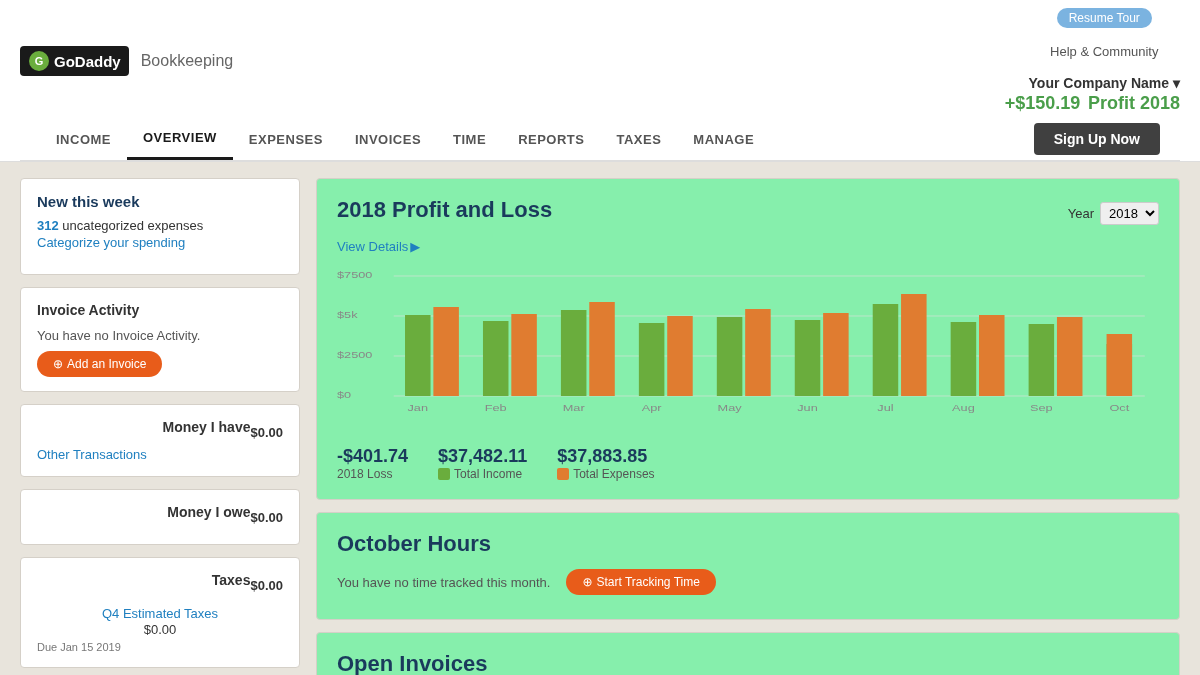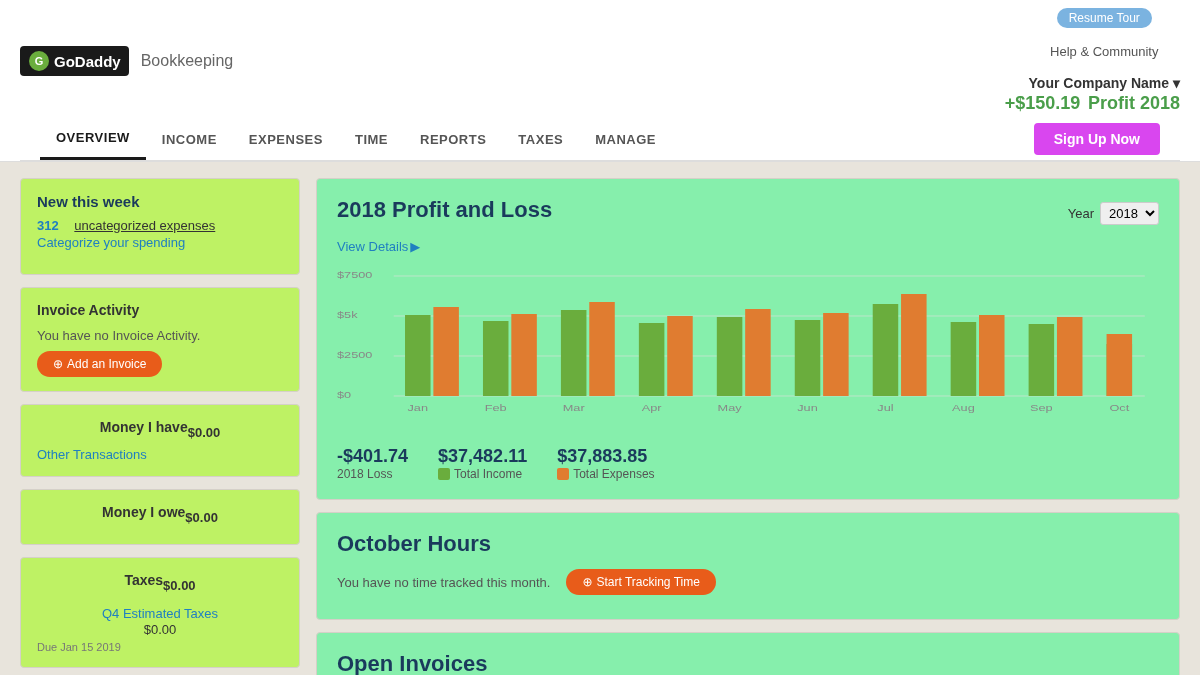--- a/index.html
+++ b/index.html
@@ -79,21 +79,21 @@
       color: #555;
       cursor: pointer;
       letter-spacing: 0.5px;
       text-transform: uppercase;
     }
     .nav-item.active {
       color: #1a1a1a;
       border-bottom: 3px solid #1a1a1a;
     }
     .signup-btn {
-      background: #d946ef;
+      background: #404040;
       color: #fff;
       border: none;
       border-radius: 4px;
       padding: 8px 20px;
       font-size: 14px;
       font-weight: bold;
       cursor: pointer;
       margin-left: auto;
     }
     
@@ -105,21 +105,21 @@
     }
     
     .sidebar {
       width: 280px;
       flex-shrink: 0;
       display: flex;
       flex-direction: column;
       gap: 12px;
     }
     .sidebar-card {
-      background: #bef264;
+      background: #ffffff;
       border: 1px solid #d5d0c8;
       border-radius: 4px;
       padding: 14px 16px;
     }
     .sidebar-card-title {
       font-size: 14px;
       font-weight: bold;
       color: #333;
       margin-bottom: 10px;
     }
@@ -151,21 +151,21 @@
       padding: 6px 16px;
       font-size: 12px;
       cursor: pointer;
       display: flex;
       align-items: center;
       gap: 4px;
       margin-top: 8px;
     }
     .card-header-row {
       display: flex;
-      justify-content: center;
+      justify-content: flex-end;
       align-items: center;
     }
     .money-value {
       color: #333;
       font-weight: bold;
     }
     .taxes-item {
       display: flex;
       justify-content: space-between;
       align-items: center;
@@ -326,41 +326,42 @@
         </span>
       </div>
       <div>
         <span class="profit-text">+$150.19</span>
         <span class="profit-text" style="margin-left:4px;">Profit 2018</span>
       </div>
     </div>
   </div>
   <div class="nav-area">
     <div style="display:flex; align-items:center; flex:1;">
+      <div class="nav-item">INCOME</div>
       <div class="nav-item active">OVERVIEW</div>
-      <div class="nav-item">INCOME</div>
       <div class="nav-item">EXPENSES</div>
+      <div class="nav-item">INVOICES</div>
       <div class="nav-item">TIME</div>
       <div class="nav-item">REPORTS</div>
       <div class="nav-item">TAXES</div>
       <div class="nav-item">MANAGE</div>
     </div>
     <button class="signup-btn">Sign Up Now</button>
   </div>
 </div>
 
 <div class="main">
 
   <div class="sidebar">
 
     <div class="sidebar-card">
       <div class="new-this-week-title">New this week</div>
       <div class="section-item">
         <span class="blue-number">312</span>
-        <span style="margin-left:12px;text-decoration:underline;">uncategorized expenses</span>
+        <span style="margin-left:0;">uncategorized expenses</span>
         <a class="blue-link">Categorize your spending</a>
       </div>
     </div>
 
     <div class="sidebar-card">
       <div class="sidebar-card-title">Invoice Activity</div>
       <div style="color:#555; font-size:13px;">You have no Invoice Activity.</div>
       <button class="add-invoice-btn">
         <span>⊕</span>
         <span>Add an Invoice</span>

